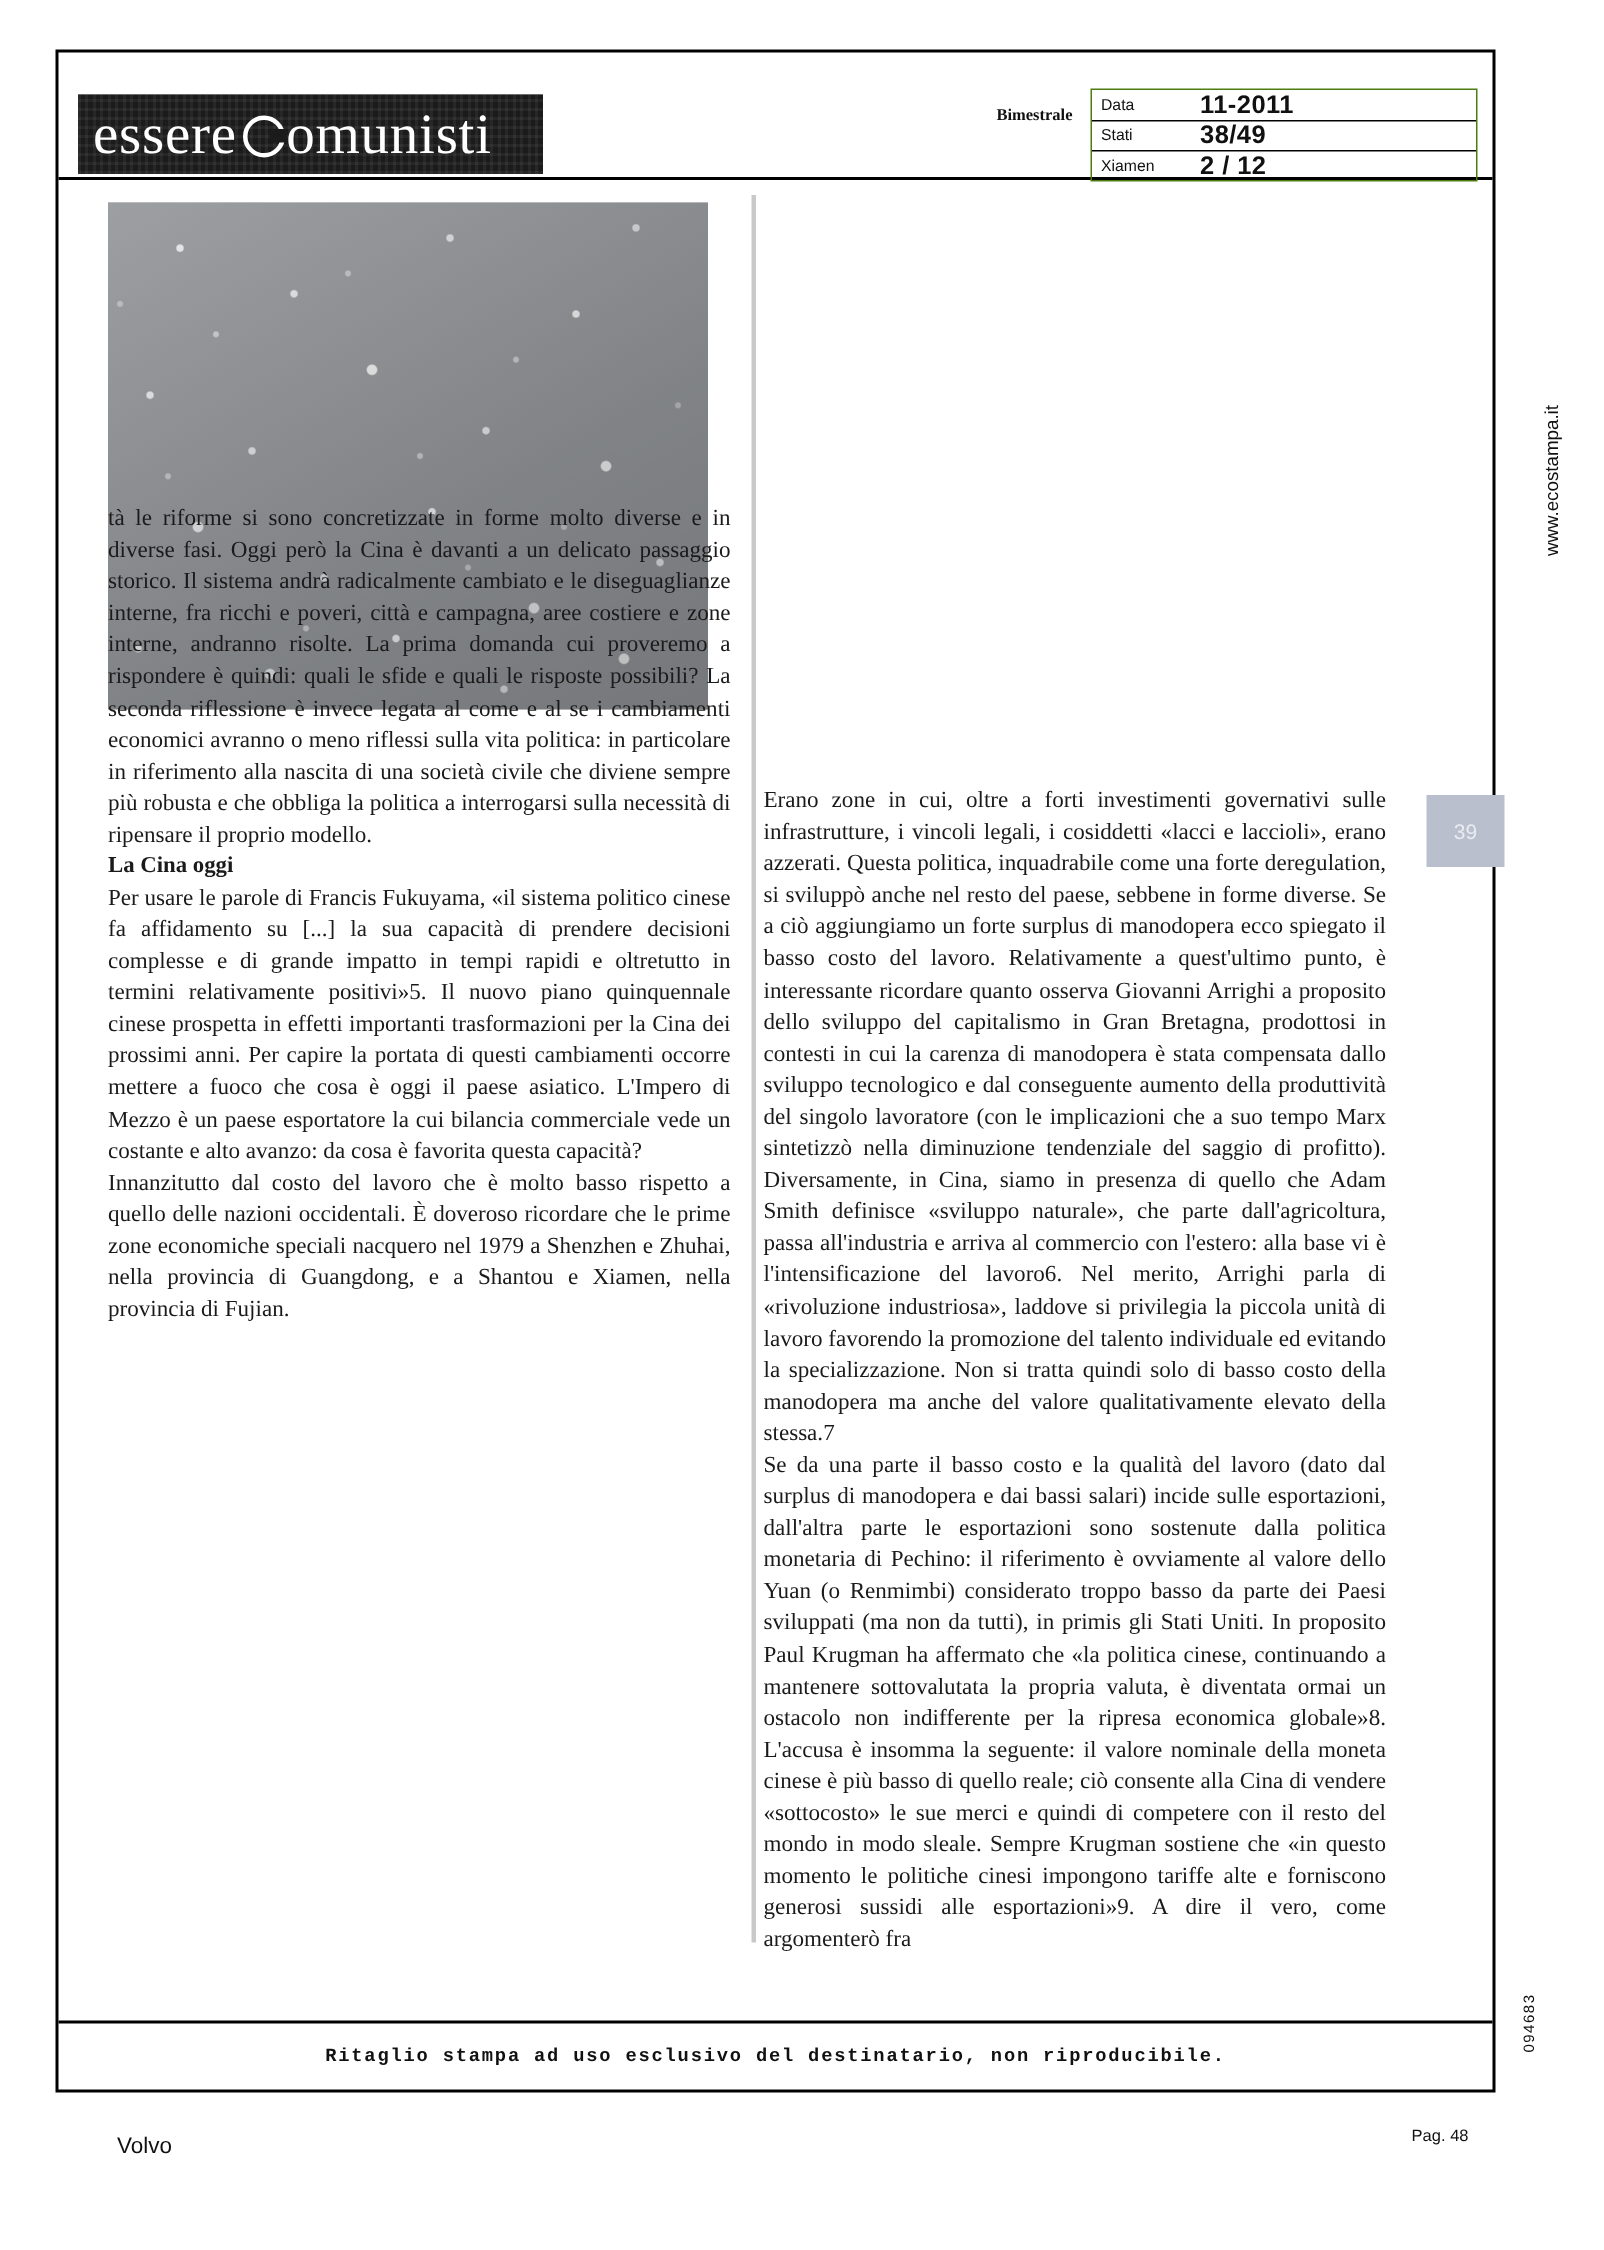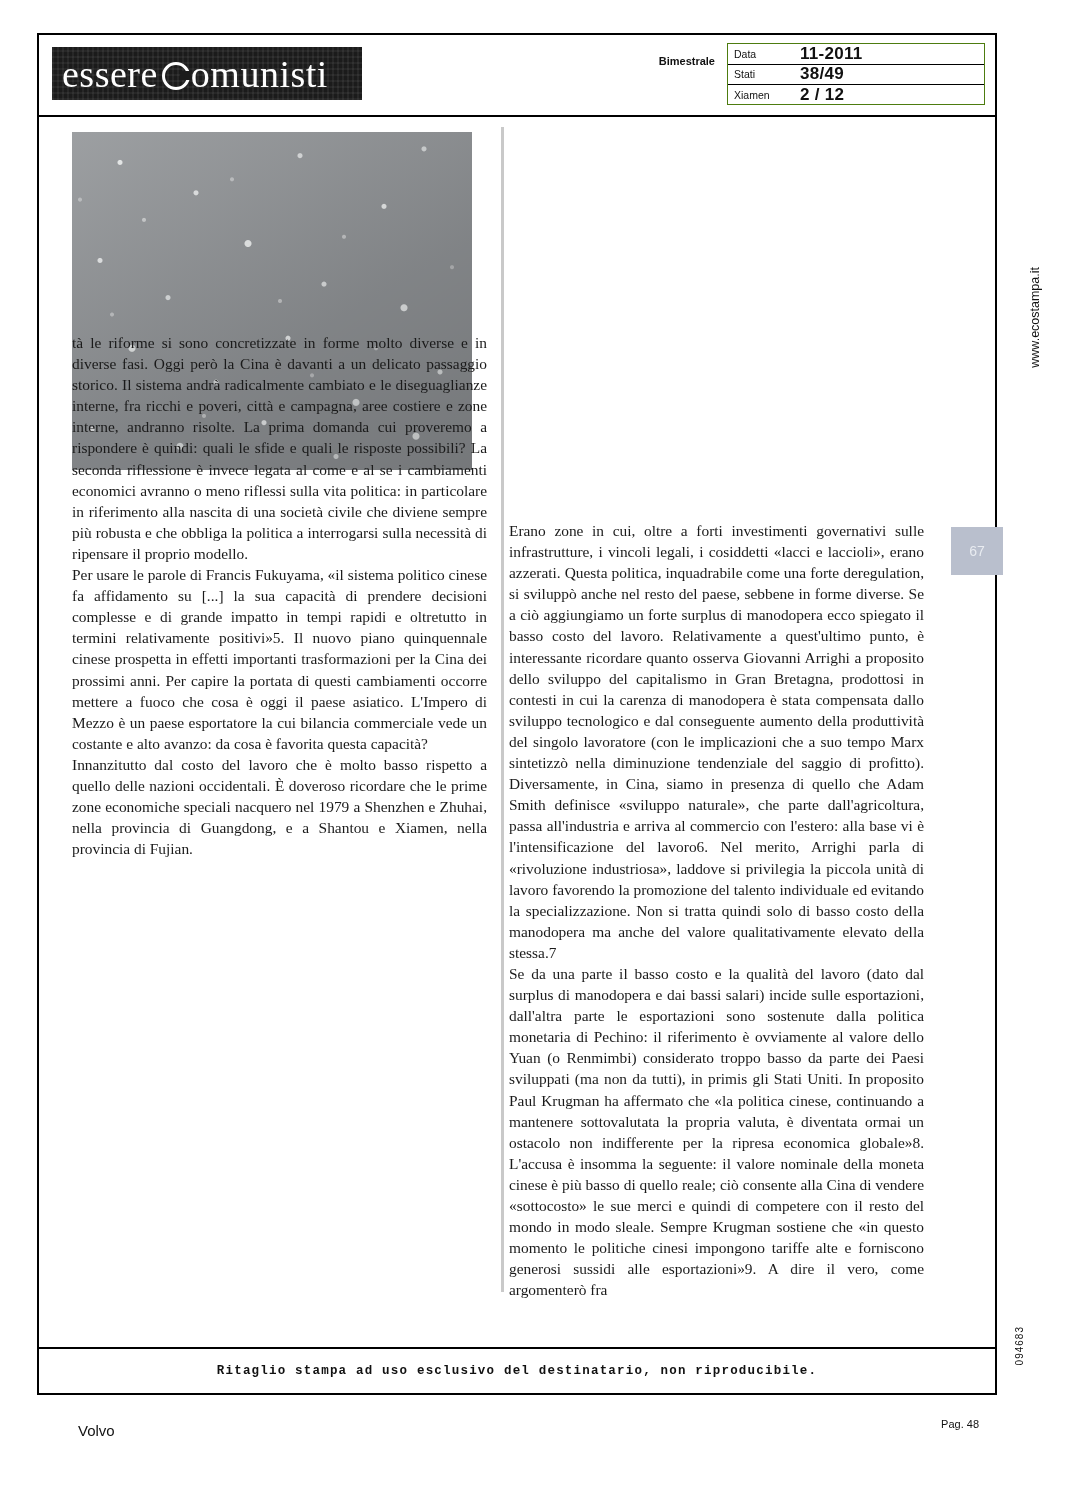--- a/index.html
+++ b/index.html
@@ -15,23 +15,24 @@
     position:absolute;
     left:37px;top:33px;
     width:960px;height:1362px;
     border:2px solid #000;
     box-sizing:border-box;
     background:#fff;
   }
   
   .header{
     position:relative;
-    height:82px;
+    height:69px;
     border-bottom:2px solid #000;
     box-sizing:border-box;
+    margin-top:16px;
   }
   .masthead{
     position:absolute;
     left:13px;top:12px;
     width:310px;height:53px;
     background:#111;
     overflow:hidden;
   }
   .masthead-inner{
     position:absolute;inset:0;
@@ -63,21 +64,21 @@
     content:"";
     position:absolute;
     right:-4px;top:6px;
     width:11px;height:9px;
     background:#1b1b1b;
     transform:skewX(-12deg);
   }
   .bimestrale{
     position:absolute;
     right:280px;top:20px;
-    font-family:Liberation Sans, sans-serif;
+    font-family:Liberation Serif, serif;
     font-size:11px;
     font-weight:bold;
     color:#111;
   }
   .metabox{
     position:absolute;
     right:10px;top:8px;
     width:258px;height:62px;
     border:1px solid #4d7c0f;
     box-sizing:border-box;
@@ -290,31 +291,32 @@
     <div class="colrule"></div>
 
     <div class="photo">
       <div class="photo-tex"></div>
       <div class="photo-tex2"></div>
       <div class="photo-shade"></div>
     </div>
 
     <div class="col left">
       <p>tà le riforme si sono concretizzate in forme molto diverse e in diverse fasi. Oggi però la Cina è davanti a un delicato passaggio storico. Il sistema andrà radicalmente cambiato e le diseguaglianze interne, fra ricchi e poveri, città e campagna, aree costiere e zone interne, andranno risolte. La prima domanda cui proveremo a rispondere è quindi: quali le sfide e quali le risposte possibili? La seconda riflessione è invece legata al come e al se i cambiamenti economici avranno o meno riflessi sulla vita politica: in particolare in riferimento alla nascita di una società civile che diviene sempre più robusta e che obbliga la politica a interrogarsi sulla necessità di ripensare il proprio modello.</p>
+      <p class="subhead">La Cina oggi</p>
       <p>Per usare le parole di Francis Fukuyama, «il sistema politico cinese fa affidamento su [...] la sua capacità di prendere decisioni complesse e di grande impatto in tempi rapidi e oltretutto in termini relativamente positivi»5. Il nuovo piano quinquennale cinese prospetta in effetti importanti trasformazioni per la Cina dei prossimi anni. Per capire la portata di questi cambiamenti occorre mettere a fuoco che cosa è oggi il paese asiatico. L'Impero di Mezzo è un paese esportatore la cui bilancia commerciale vede un costante e alto avanzo: da cosa è favorita questa capacità?</p>
       <p>Innanzitutto dal costo del lavoro che è molto basso rispetto a quello delle nazioni occidentali. È doveroso ricordare che le prime zone economiche speciali nacquero nel 1979 a Shenzhen e Zhuhai, nella provincia di Guangdong, e a Shantou e Xiamen, nella provincia di Fujian.</p>
     </div>
 
     <div class="col right">
       <div style="height:403px"></div>
       <p>Erano zone in cui, oltre a forti investimenti governativi sulle infrastrutture, i vincoli legali, i cosiddetti «lacci e laccioli», erano azzerati. Questa politica, inquadrabile come una forte deregulation, si sviluppò anche nel resto del paese, sebbene in forme diverse. Se a ciò aggiungiamo un forte surplus di manodopera ecco spiegato il basso costo del lavoro. Relativamente a quest'ultimo punto, è interessante ricordare quanto osserva Giovanni Arrighi a proposito dello sviluppo del capitalismo in Gran Bretagna, prodottosi in contesti in cui la carenza di manodopera è stata compensata dallo sviluppo tecnologico e dal conseguente aumento della produttività del singolo lavoratore (con le implicazioni che a suo tempo Marx sintetizzò nella diminuzione tendenziale del saggio di profitto). Diversamente, in Cina, siamo in presenza di quello che Adam Smith definisce «sviluppo naturale», che parte dall'agricoltura, passa all'industria e arriva al commercio con l'estero: alla base vi è l'intensificazione del lavoro6. Nel merito, Arrighi parla di «rivoluzione industriosa», laddove si privilegia la piccola unità di lavoro favorendo la promozione del talento individuale ed evitando la specializzazione. Non si tratta quindi solo di basso costo della manodopera ma anche del valore qualitativamente elevato della stessa.7</p>
       <p>Se da una parte il basso costo e la qualità del lavoro (dato dal surplus di manodopera e dai bassi salari) incide sulle esportazioni, dall'altra parte le esportazioni sono sostenute dalla politica monetaria di Pechino: il riferimento è ovviamente al valore dello Yuan (o Renmimbi) considerato troppo basso da parte dei Paesi sviluppati (ma non da tutti), in primis gli Stati Uniti. In proposito Paul Krugman ha affermato che «la politica cinese, continuando a mantenere sottovalutata la propria valuta, è diventata ormai un ostacolo non indifferente per la ripresa economica globale»8. L'accusa è insomma la seguente: il valore nominale della moneta cinese è più basso di quello reale; ciò consente alla Cina di vendere «sottocosto» le sue merci e quindi di competere con il resto del mondo in modo sleale. Sempre Krugman sostiene che «in questo momento le politiche cinesi impongono tariffe alte e forniscono generosi sussidi alle esportazioni»9. A dire il vero, come argomenterò fra</p>
     </div>
 
-    <div class="pagenum">67</div>
+    <div class="pagenum">39</div>
     <div class="vweb">www.ecostampa.it</div>
     <div class="vcode">094683</div>
   </div>
 
   <div class="footer">
     <div class="footer-text">Ritaglio   stampa   ad   uso  esclusivo   del   destinatario,  non   riproducibile.</div>
   </div>
 
 </div>
 

